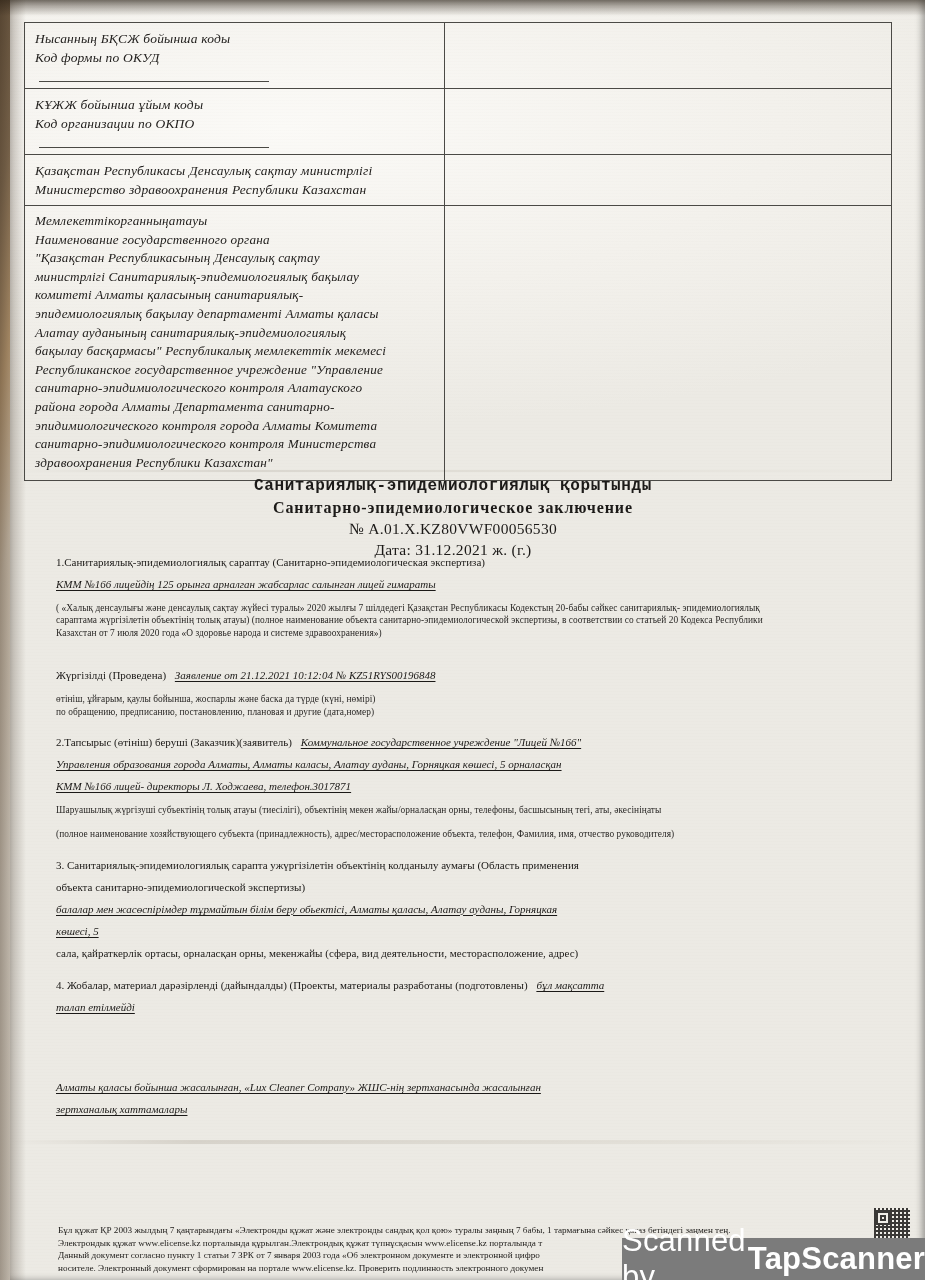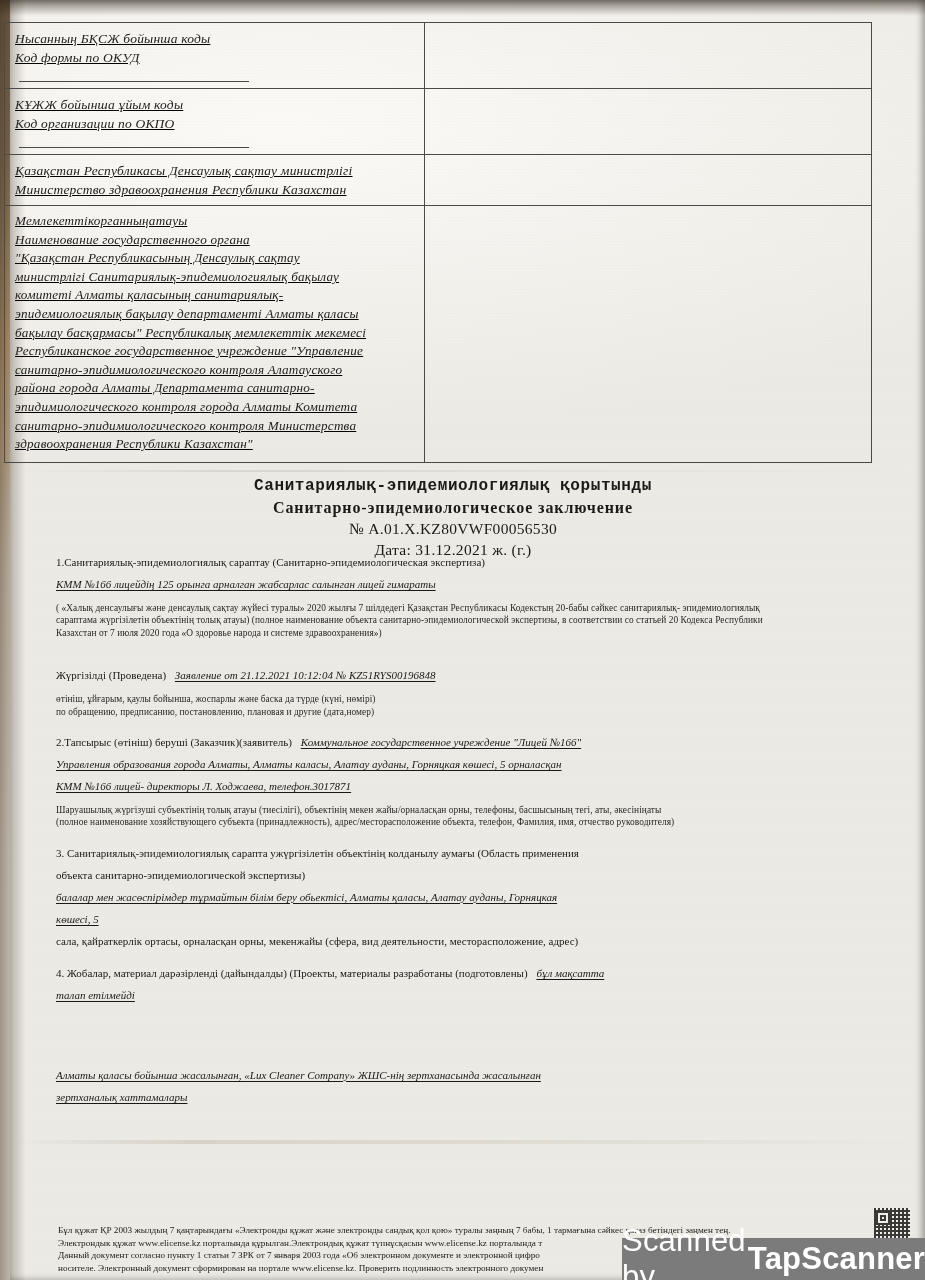--- a/index.html
+++ b/index.html
@@ -24,21 +24,21 @@
   
   .crease{position:absolute;left:0;right:0;height:2px;background:linear-gradient(90deg,rgba(0,0,0,0) 0%,rgba(120,110,95,.16) 25%,rgba(150,140,120,.10) 60%,rgba(0,0,0,0) 100%);}
   .crease.c1{top:470px;}
   .crease.c2{top:1140px;height:4px;background:linear-gradient(90deg,rgba(0,0,0,0) 0%,rgba(130,118,100,.2) 20%,rgba(160,150,130,.12) 70%,rgba(0,0,0,0) 100%);}
   .shade-l{position:absolute;left:0;top:0;width:26px;height:1280px;background:linear-gradient(90deg,rgba(60,45,30,.45),rgba(60,45,30,0));}
   .shade-t{position:absolute;left:0;top:0;width:925px;height:16px;background:linear-gradient(180deg,rgba(40,30,18,.55),rgba(40,30,18,0));}
   .grain{position:absolute;inset:0;opacity:.35;
      background-image:repeating-linear-gradient(0deg,rgba(140,130,115,.045) 0px,rgba(140,130,115,.045) 1px,rgba(255,255,255,0) 1px,rgba(255,255,255,0) 3px);}
 
   
-  .htable{position:absolute;left:4px;top:22px;width:866px;border:1.4px solid #4b4a46;text-decoration:underline;}
+  .htable{position:absolute;left:24px;top:22px;width:866px;border:1.4px solid #4b4a46;}
   .hrow{display:flex;border-bottom:1.4px solid #4b4a46;}
   .hrow:last-child{border-bottom:none;}
   .hcell-l{width:420px;border-right:1.4px solid #4b4a46;padding:6px 2px 6px 10px;box-sizing:border-box;}
   .hcell-r{flex:1;}
   .it{font-style:italic;font-size:13.5px;line-height:19px;color:#23211f;letter-spacing:.2px;}
   .codeline{width:230px;height:0;border-bottom:1.3px solid #4a4944;margin:14px 0 0 4px;}
   .blk-org{padding:6px 4px 8px 10px;}
   .blk-org .it{font-size:13.2px;line-height:18.6px;}
 
   
@@ -119,20 +119,21 @@
     </div>
 
     <div class="hrow">
       <div class="hcell-l blk-org">
         <div class="it">Мемлекеттікорганныңатауы</div>
         <div class="it">Наименование государственного органа</div>
         <div class="it">"Қазақстан Республикасының Денсаулық сақтау</div>
         <div class="it">министрлігі Санитариялық-эпидемиологиялық бақылау</div>
         <div class="it">комитеті Алматы қаласының санитариялық-</div>
         <div class="it">эпидемиологиялық бақылау департаменті Алматы қаласы</div>
+        <div class="it">Алатау ауданының санитариялық-эпидемиологиялық</div>
         <div class="it">бақылау басқармасы" Республикалық мемлекеттік мекемесі</div>
         <div class="it">Республиканское государственное учреждение "Управление</div>
         <div class="it">санитарно-эпидимиологического контроля Алатауского</div>
         <div class="it">района города Алматы Департамента санитарно-</div>
         <div class="it">эпидимиологического контроля города Алматы Комитета</div>
         <div class="it">санитарно-эпидимиологического контроля Министерства</div>
         <div class="it">здравоохранения Республики Казахстан"</div>
       </div>
       <div class="hcell-r"></div>
     </div>
@@ -164,21 +165,21 @@
 
     <div class="gap-c"></div>
 
     <p class="p jd">
       <span>2.Тапсырыс (өтініш) беруші (Заказчик)(заявитель)</span>
       <span class="fill" style="margin-left:6px">Коммунальное государственное учреждение "Лицей №166"</span>
     </p>
     <p class="p fill">Управления образования города Алматы, Алматы каласы, Алатау ауданы, Горняцкая көшесі, 5 орналасқан</p>
     <p class="p fill">КММ №166 лицей- директоры Л. Ходжаева, телефон.3017871</p>
     <p class="small">Шаруашылық жүргізуші субъектінің толық атауы (тиесілігі), объектінің мекен жайы/орналасқан орны, телефоны, басшысының тегі, аты, әкесініңаты</p>
-    <p class="small" style="margin-top:0">(полное наименование хозяйствующего субъекта (принадлежность), адрес/месторасположение объекта, телефон, Фамилия, имя, отчество руководителя)</p>
+    <p class="small" style="margin-top:12px">(полное наименование хозяйствующего субъекта (принадлежность), адрес/месторасположение объекта, телефон, Фамилия, имя, отчество руководителя)</p>
 
     <div class="gap-c"></div>
 
     <p class="p jd">3. Санитариялық-эпидемиологиялық сарапта ужүргізілетін объектінің колданылу аумағы (Область применения</p>
     <p class="p">объекта санитарно-эпидемиологической экспертизы)</p>
     <p class="p fill">балалар мен жасөспірімдер тұрмайтын білім беру обьектісі, Алматы қаласы, Алатау ауданы, Горняцкая</p>
     <p class="p fill">көшесі, 5</p>
     <p class="p">сала, қайраткерлік ортасы, орналасқан орны, мекенжайы (сфера, вид деятельности, месторасположение, адрес)</p>
 
     <div class="gap-d"></div>

